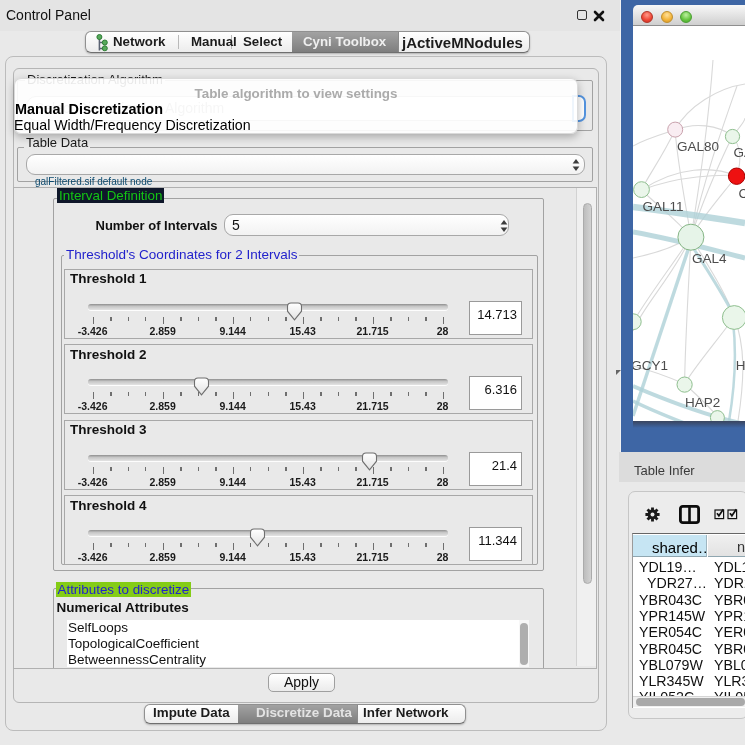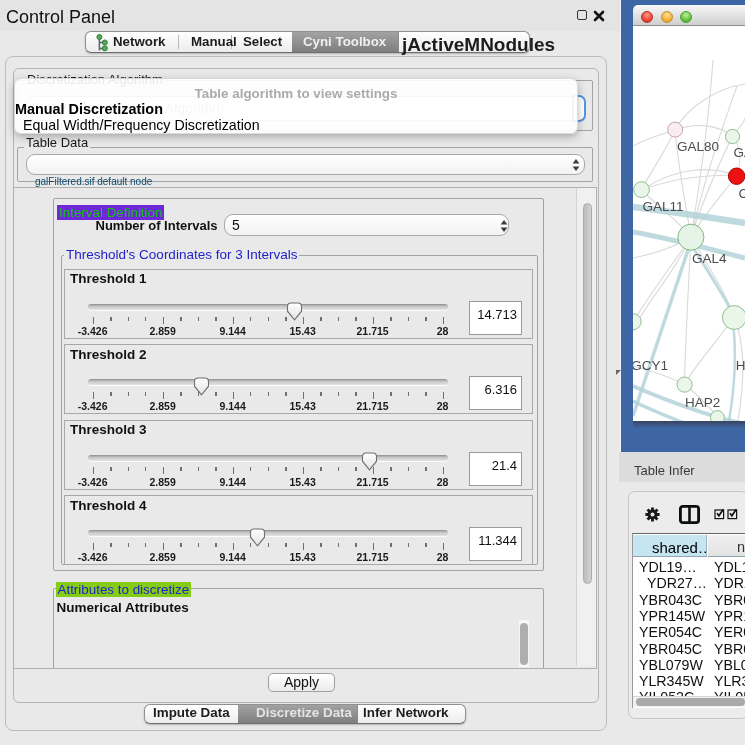--- a/index.html
+++ b/index.html
@@ -12,21 +12,21 @@
 <svg width="0" height="0" style="position:absolute">
     <defs>
       <linearGradient id="thg" x1="0" y1="0" x2="0" y2="1">
         <stop offset="0" stop-color="#ffffff"></stop>
         <stop offset="1" stop-color="#e2e2e2"></stop>
       </linearGradient>
     </defs>
   </svg>
 
 <div class="abs" id="titlebar" style="left:0;top:0;width:620px;height:31px;background:#e4e4e4;"></div>
-<div class="abs" style="left:6px;top:7px;font-size:18px;color:#111;">Control Panel</div>
+<div class="abs" style="left:6px;top:7px;font-size:14px;color:#111;">Control Panel</div>
 <div class="abs" style="left:577px;top:10px;width:10px;height:10px;border:1.6px solid #333;border-radius:2px;"></div>
 <svg class="abs" style="left:593px;top:10px;" width="12" height="12" viewBox="0 0 12 12">
     <path d="M2 2 L10 10 M10 2 L2 10" stroke="#111" stroke-width="2.6" stroke-linecap="round"></path>
   </svg>
 
 <div class="abs" style="left:5px;top:56px;width:602px;height:675px;border:1px solid #bcbcbc;border-radius:8px;background:#e9e9e9;"></div>
 
 <div class="abs" id="toptabs" style="left:85px;top:31px;width:445px;height:22px;background:linear-gradient(#ffffff,#ececec);border:1px solid #909090;border-bottom-color:#6f6f6f;border-radius:6px;box-shadow:0 1px 2px rgba(0,0,0,0.25);">
   <div class="abs" style="left:206px;top:0;width:106px;height:20px;background:linear-gradient(#a2a2a2,#7e7e7e);"></div>
   <div class="abs" style="left:92px;top:3px;width:1px;height:14px;background:#b9b9b9;"></div>
@@ -36,21 +36,21 @@
 <svg class="abs" style="left:96px;top:33px;" width="13" height="19" viewBox="0 0 13 19">
   <path d="M3.4 4.5 V17.5 M3.4 9.5 H8.5 M3.4 15.5 H8.5" stroke="#5a6272" stroke-width="1.5" fill="none"></path>
   <circle cx="3.4" cy="4" r="2.5" fill="#57aa5c" stroke="#2f7d36" stroke-width="1"></circle>
   <circle cx="8.8" cy="9.5" r="2.5" fill="#57aa5c" stroke="#2f7d36" stroke-width="1"></circle>
   <circle cx="8.8" cy="15.3" r="2.5" fill="#57aa5c" stroke="#2f7d36" stroke-width="1"></circle>
 </svg>
 <div class="abs" style="left:113px;top:34px;font-size:13.3px;font-weight:600;color:#1c1c1c;">Network</div>
 <div class="abs" style="left:191px;top:34px;font-size:13.3px;font-weight:600;color:#1c1c1c;">Manual</div>
 <div class="abs" style="left:243px;top:34px;font-size:13.3px;font-weight:600;color:#1c1c1c;">Select</div>
 <div class="abs" style="left:303px;top:34px;font-size:13.3px;font-weight:600;color:#efefef;">Cyni Toolbox</div>
-<div class="abs" style="left:402px;top:34px;font-size:19px;font-weight:600;color:#1c1c1c;">jActiveMNodules</div>
+<div class="abs" style="left:402px;top:34px;font-size:15px;font-weight:600;color:#1c1c1c;">jActiveMNodules</div>
 
 <div class="abs" style="left:13px;top:68px;width:586px;height:635px;border:1px solid #b5b5b5;border-radius:6px;background:#e9e9e9;"></div>
 
 <div class="abs" style="left:17px;top:80px;width:576px;height:51px;border:1px solid #a2a2a2;border-radius:2px;"></div>
 <div class="abs" style="left:25px;top:72px;font-size:13px;color:#1a1a1a;background:#e9e9e9;padding:0 2px;">Discretization Algorithm</div>
 <div class="abs" style="left:26px;top:96px;width:559px;height:25px;background:#ffffff;border:1px solid #a8a8a8;border-radius:10px;"></div>
 <div class="abs" style="left:35px;top:100px;font-size:14px;color:#a2a2a2;">Select Discretization Algorithm</div>
 <div class="abs" style="left:572px;top:95px;width:14px;height:27px;border:2.4px solid #5494df;border-radius:0 7px 7px 0;background:#fff;"></div>
 
 <div class="abs" style="left:17px;top:147px;width:576px;height:35px;border:1px solid #a2a2a2;border-radius:2px;"></div>
@@ -58,39 +58,39 @@
 <div class="abs" style="left:26px;top:154px;width:559px;height:21px;background:linear-gradient(#ffffff,#f2f2f2);border:1px solid #a8a8a8;border-radius:9px;"></div>
 <div class="abs" style="left:35px;top:153px;font-size:10px;color:#0c4a6e;margin-top:23px;">galFiltered.sif default node</div>
 <svg class="abs" style="left:571px;top:159px;" width="10" height="12" viewBox="0 0 10 12">
   <path d="M5 0 L8.4 4.4 H1.6 Z" fill="#3c3c3c"></path>
     <path d="M5 12 L1.6 7.6 H8.4 Z" fill="#3c3c3c"></path>
 </svg>
 
 <div class="abs" style="left:14px;top:78px;width:564px;height:56px;background:rgba(255,255,255,0.9);border:1px solid rgba(175,175,175,0.45);border-radius:7px;box-shadow:0 3px 8px rgba(0,0,0,0.28);"></div>
 <div class="abs" style="left:14px;top:86px;width:564px;text-align:center;font-size:13.4px;font-weight:bold;color:#ababab;">Table algorithm to view settings</div>
 <div class="abs" style="left:15px;top:100.5px;font-size:14.4px;font-weight:bold;color:#000;">Manual Discretization</div>
-<div class="abs" style="left:23px;top:116.5px;font-size:14.2px;color:#000;">Equal Width/Frequency Discretization</div>
+<div class="abs" style="left:14px;top:116.5px;font-size:14.2px;color:#000;">Equal Width/Frequency Discretization</div>
 
 <div class="abs" id="scrollpane" style="left:13px;top:187px;width:584px;height:481.5px;border:1px solid #b0b0b0;overflow:hidden;background:#e9e9e9;">
 
   <div class="abs" style="left:562px;top:0;width:21px;height:478px;background:#f0f0f0;border-left:1px solid #d2d2d2;"></div>
   <div class="abs" style="left:569px;top:15px;width:9px;height:381px;background:linear-gradient(90deg,#bdbdbd,#d2d2d2);border:1px solid #ababab;border-radius:5px;"></div>
 
   <div class="abs" style="left:39px;top:10px;width:491px;height:373px;border:1px solid #a2a2a2;border-radius:2px;"></div>
-  <div class="abs" style="left:43px;top:17px;font-size:13.4px;color:#14c414;background:#6d28d9;padding:0 2px;">Interval Definition</div>
+  <div class="abs" style="left:43px;top:0;font-size:13.4px;color:#14c414;background:#0f172a;padding:0 2px;">Interval Definition</div>
   <div class="abs" style="left:81.5px;top:30px;font-size:13px;font-weight:bold;color:#111;">Number of Intervals</div>
   <div class="abs" style="left:210px;top:26px;width:285px;height:22px;background:linear-gradient(#ffffff,#f2f2f2);border:1px solid #a8a8a8;border-radius:9px;"></div>
   <div class="abs" style="left:218px;top:29px;font-size:14px;color:#111;">5</div>
   <svg class="abs" style="left:485px;top:32px;" width="10" height="12" viewBox="0 0 10 12">
     <path d="M5 0 L8.4 4.4 H1.6 Z" fill="#3c3c3c"></path>
       <path d="M5 12 L1.6 7.6 H8.4 Z" fill="#3c3c3c"></path>
   </svg>
 
   <div class="abs" style="left:47px;top:67px;width:477px;height:310px;border:1px solid #a2a2a2;border-radius:2px;"></div>
-  <div class="abs" style="left:50px;top:59px;font-size:13.5px;color:#2222cc;background:#e9e9e9;padding:0 2px;">Threshold's Coordinates for 3 Intervals</div>
+  <div class="abs" style="left:50px;top:59px;font-size:13.5px;color:#2222cc;background:#e9e9e9;padding:0 2px;">Threshold's Coordinates for 2 Intervals</div>
 
   <div class="abs" style="left:50px;top:81px;width:469px;height:70px;border:1px solid #a8a8a8;background:#e9e9e9;"></div>
   <div class="abs" style="left:56px;top:83.3px;font-size:13.5px;font-weight:bold;color:#111;">Threshold 1</div>
   <div class="abs" style="left:74px;top:116px;width:360px;height:6px;border-radius:3px;background:linear-gradient(#8e8e8e,#c6c6c6 40%,#e3e3e3);box-shadow:0 1px 0 #fdfdfd;"></div>
   <div class="abs" style="left:78.6px;top:128.5px;width:351px;height:4px;background:repeating-linear-gradient(90deg,#6f6f6f 0 1px,transparent 1px 17.5px);"></div>
   <div class="abs" style="left:78.6px;top:128.5px;width:351px;height:7px;background:repeating-linear-gradient(90deg,#6f6f6f 0 1px,transparent 1px 70px);"></div>
   <div class="abs" style="left:428.6px;top:128.5px;width:1px;height:7px;background:#6f6f6f;"></div>
   <svg class="abs" style="left:272.1px;top:113.5px;" width="17" height="19" viewBox="0 0 17 19">
       <path d="M1.5 4.5 Q1.5 1 5 1 H12 Q15.5 1 15.5 4.5 V9.2 L8.5 17.8 L1.5 9.2 Z" fill="url(#thg)" stroke="#6f6f6f" stroke-width="1.1"></path>
     </svg>
@@ -150,20 +150,23 @@
   <div class="abs" style="left:183.6px;top:363.3px;width:70px;text-align:center;font-size:10.5px;font-weight:bold;color:#1a1a1a;">9.144</div>
   <div class="abs" style="left:253.6px;top:363.3px;width:70px;text-align:center;font-size:10.5px;font-weight:bold;color:#1a1a1a;">15.43</div>
   <div class="abs" style="left:323.6px;top:363.3px;width:70px;text-align:center;font-size:10.5px;font-weight:bold;color:#1a1a1a;">21.715</div>
   <div class="abs" style="left:393.6px;top:363.3px;width:70px;text-align:center;font-size:10.5px;font-weight:bold;color:#1a1a1a;">28</div>
   <div class="abs" style="left:455px;top:339.3px;width:53px;height:34px;background:#fff;border:1px solid #9a9a9a;"></div>
   <div class="abs" style="left:455px;top:345.3px;width:48px;text-align:right;font-size:13px;color:#111;">11.344</div>
 
   <div class="abs" style="left:39px;top:400px;width:491px;height:90px;border:1px solid #a2a2a2;border-radius:2px;"></div>
   <div class="abs" style="left:41.5px;top:394px;font-size:13.4px;color:#2222cc;background:#84cc16;padding:0 2px;">Attributes to discretize</div>
   <div class="abs" style="left:42.5px;top:412px;font-size:13.5px;font-weight:bold;color:#111;">Numerical Attributes</div>
+  <div class="abs" style="left:53px;top:432px;width:452px;height:47px;background:#fff;overflow:hidden;">
+    <div style="padding:0 0 0 1px;font-size:13.5px;color:#111;line-height:16.2px;">SelfLoops<br>TopologicalCoefficient<br>BetweennessCentrality</div>
+  </div>
   <div class="abs" style="left:505px;top:432px;width:10px;height:47px;background:#f7f7f7;"></div>
   <div class="abs" style="left:506px;top:435px;width:8px;height:42px;background:#aeaeae;border-radius:4px;"></div>
 </div>
 
 <div class="abs" style="left:268px;top:673px;width:67px;height:18.5px;background:linear-gradient(#ffffff,#ebebeb);border:1px solid #9f9f9f;border-radius:5px;text-align:center;font-size:14px;color:#111;line-height:17.5px;">Apply</div>
 
 <div class="abs" id="bottabs" style="left:144px;top:704px;width:322px;height:20px;background:linear-gradient(#ffffff,#ececec);border:1px solid #909090;border-bottom-color:#6f6f6f;border-radius:6px;box-shadow:0 1px 2px rgba(0,0,0,0.25);">
   <div class="abs" style="left:93px;top:0;width:119px;height:18px;background:linear-gradient(#a2a2a2,#7e7e7e);"></div>
   <div class="abs" style="left:212px;top:0;width:1px;height:18px;background:#8a8a8a;"></div>
 </div>

